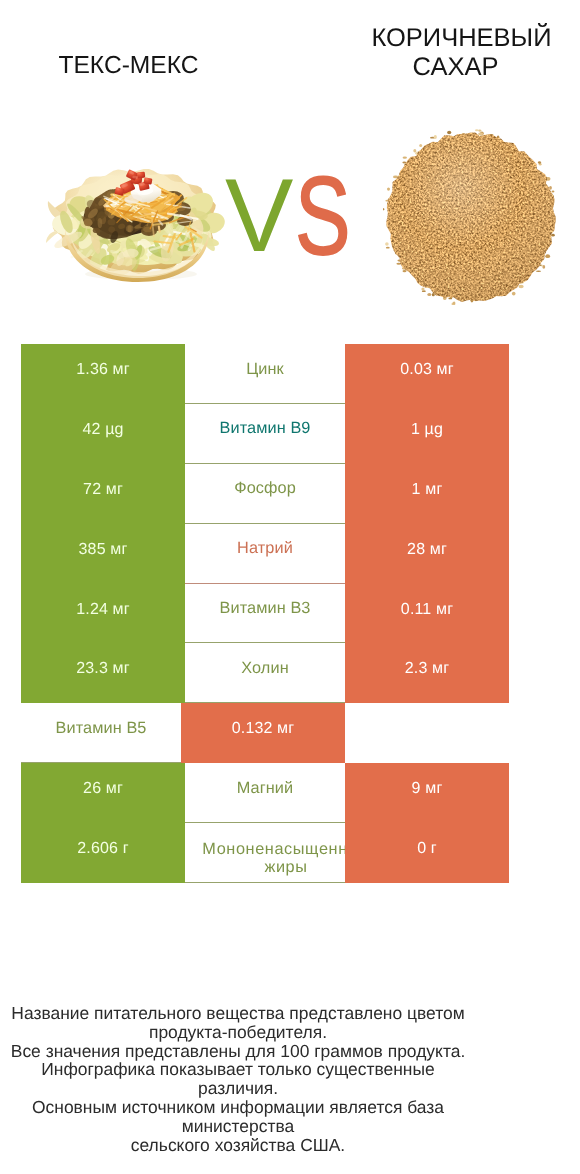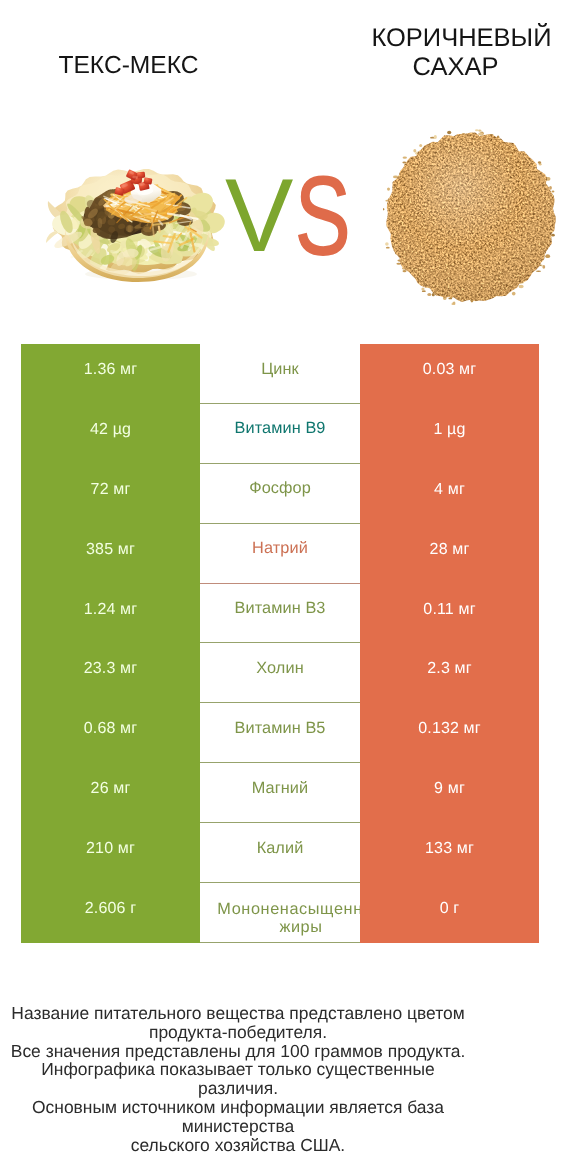--- a/index.html
+++ b/index.html
@@ -12,21 +12,21 @@
   #title-right .l2{display:block;position:relative;left:-6px;}
 
   .hero-left{position:absolute;left:45px;top:161px;width:182px;height:121px;}
   .hero-right{position:absolute;left:383px;top:129px;width:176px;height:176px;}
   .vs-wrap{opacity:0.999;position:absolute;left:220px;top:160px;width:160px;height:110px;font-size:104px;line-height:104px;white-space:nowrap;}
   .vs-v{color:#7DA62E;position:absolute;left:5px;top:4px;display:inline-block;transform:scaleX(0.985) scaleY(1.0);transform-origin:left top;}
   .vs-s{color:#DF6B4A;position:absolute;left:75px;top:1px;display:inline-block;transform:scaleX(0.80) scaleY(1.07);transform-origin:left top;-webkit-text-stroke:1.6px #DF6B4A;}
 
   .tbl{position:absolute;left:21px;top:344px;width:537px;}
   .row{display:flex;height:59.9px;position:relative;}
-  .cellL,.cellR{width:179px;display:flex;align-items:center;justify-content:center;}
+  .cellL,.cellR{width:164px;display:flex;align-items:center;justify-content:center;}
   .cellL{background:#82A833;}
   .cellR{background:#E26E4B;}
   .cellM{width:160px;display:flex;align-items:center;justify-content:center;background:#fff;box-sizing:border-box;text-align:center;overflow:hidden;}
   .vtxt{opacity:0.999;font-size:16px;line-height:16px;letter-spacing:0.15px;transform:translateY(-4.5px);white-space:nowrap;}
   .cellL .vtxt{color:#F3FFE2;}
   .cellR .vtxt{color:#FFFFFF;}
   .ntxt{opacity:0.999;font-size:16.3px;line-height:17.8px;letter-spacing:0.1px;transform:translateY(-4.5px);}
   .cellM.wide{position:relative;}
   .ntxt.wide{position:absolute;left:12px;top:22px;width:178px;text-align:center;white-space:normal;word-break:keep-all;overflow-wrap:normal;letter-spacing:0.6px;}
 
@@ -545,21 +545,21 @@
         </div>
       </div>
       <div class="row">
         <div class="cellL">
           <span class="vtxt">72 мг</span>
         </div>
         <div class="cellM" style="border-bottom: 1px solid rgb(151, 163, 108);">
           <span class="ntxt" style="color: rgb(126, 149, 73);">Фосфор</span>
         </div>
         <div class="cellR">
-          <span class="vtxt">4 мг</span>
+          <span class="vtxt">1 мг</span>
         </div>
       </div>
       <div class="row">
         <div class="cellL">
           <span class="vtxt">385 мг</span>
         </div>
         <div class="cellM" style="border-bottom: 1px solid rgb(192, 140, 123);">
           <span class="ntxt" style="color: rgb(204, 113, 84);">Натрий</span>
         </div>
         <div class="cellR">
@@ -582,50 +582,36 @@
           <span class="vtxt">23.3 мг</span>
         </div>
         <div class="cellM" style="border-bottom: 1px solid rgb(151, 163, 108);">
           <span class="ntxt" style="color: rgb(126, 149, 73);">Холин</span>
         </div>
         <div class="cellR">
           <span class="vtxt">2.3 мг</span>
         </div>
       </div>
       <div class="row">
-        <div class="cellL">
-          <span class="vtxt">0.68 мг</span>
-        </div>
         <div class="cellM" style="border-bottom: 1px solid rgb(151, 163, 108);">
           <span class="ntxt" style="color: rgb(126, 149, 73);">Витамин B5</span>
         </div>
         <div class="cellR">
           <span class="vtxt">0.132 мг</span>
         </div>
       </div>
       <div class="row">
         <div class="cellL">
           <span class="vtxt">26 мг</span>
         </div>
         <div class="cellM" style="border-bottom: 1px solid rgb(151, 163, 108);">
           <span class="ntxt" style="color: rgb(126, 149, 73);">Магний</span>
         </div>
         <div class="cellR">
           <span class="vtxt">9 мг</span>
-        </div>
-      </div>
-      <div class="row">
-        <div class="cellL">
-          <span class="vtxt">210 мг</span>
-        </div>
-        <div class="cellM" style="border-bottom: 1px solid rgb(151, 163, 108);">
-          <span class="ntxt" style="color: rgb(126, 149, 73);">Калий</span>
-        </div>
-        <div class="cellR">
-          <span class="vtxt">133 мг</span>
         </div>
       </div>
       <div class="row">
         <div class="cellL">
           <span class="vtxt">2.606 г</span>
         </div>
         <div class="cellM wide" style="border-bottom: 1px solid rgb(151, 163, 108);">
           <span class="ntxt wide" style="color: rgb(126, 149, 73);">Мононенасыщенные жиры</span>
         </div>
         <div class="cellR">

